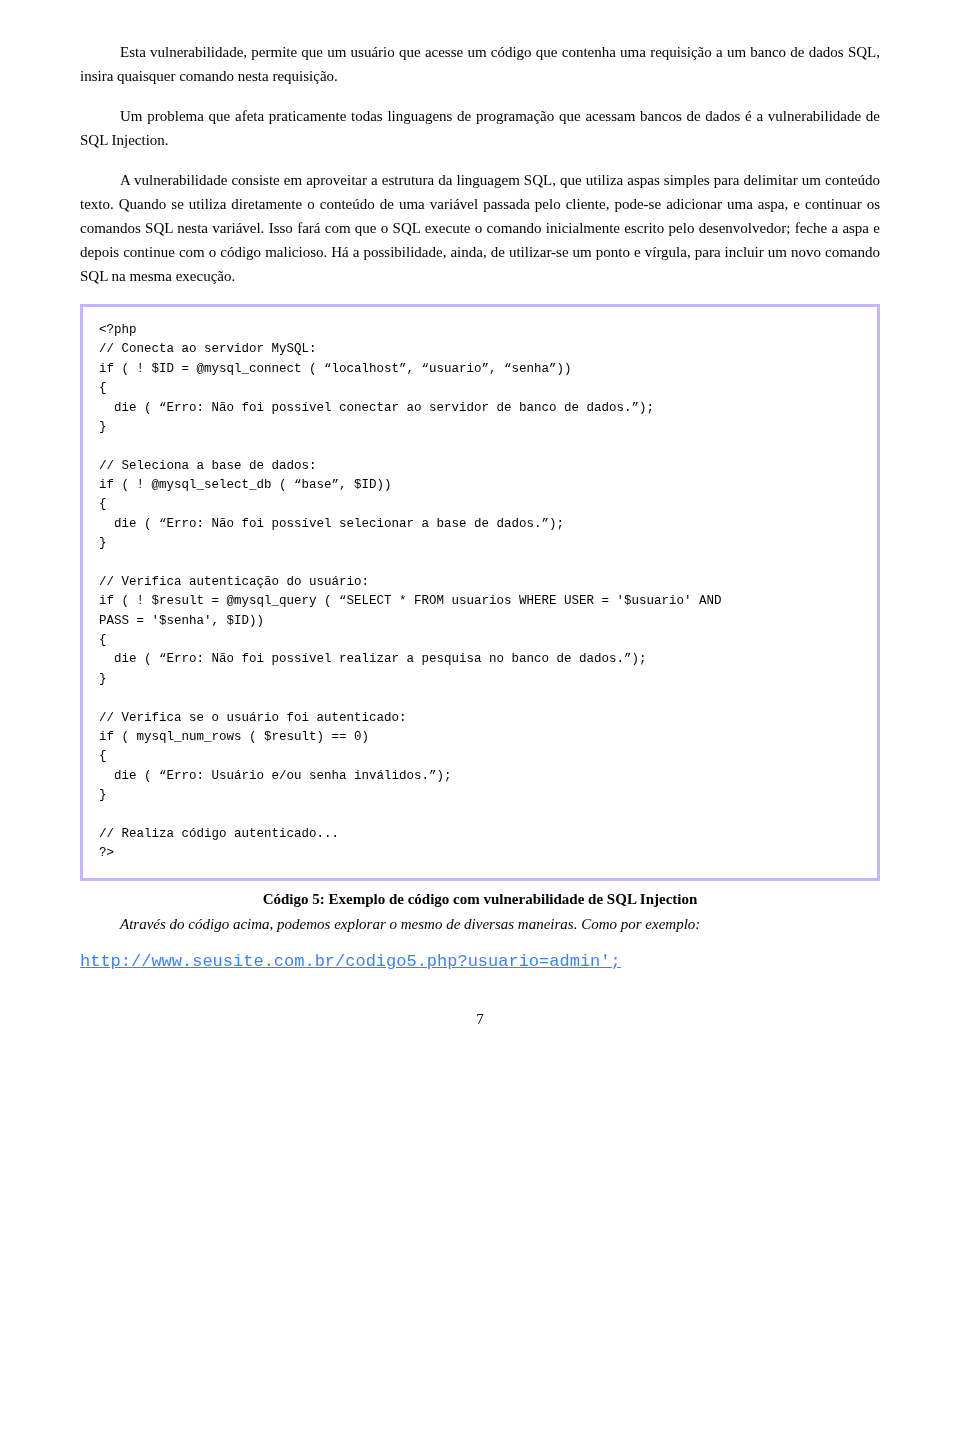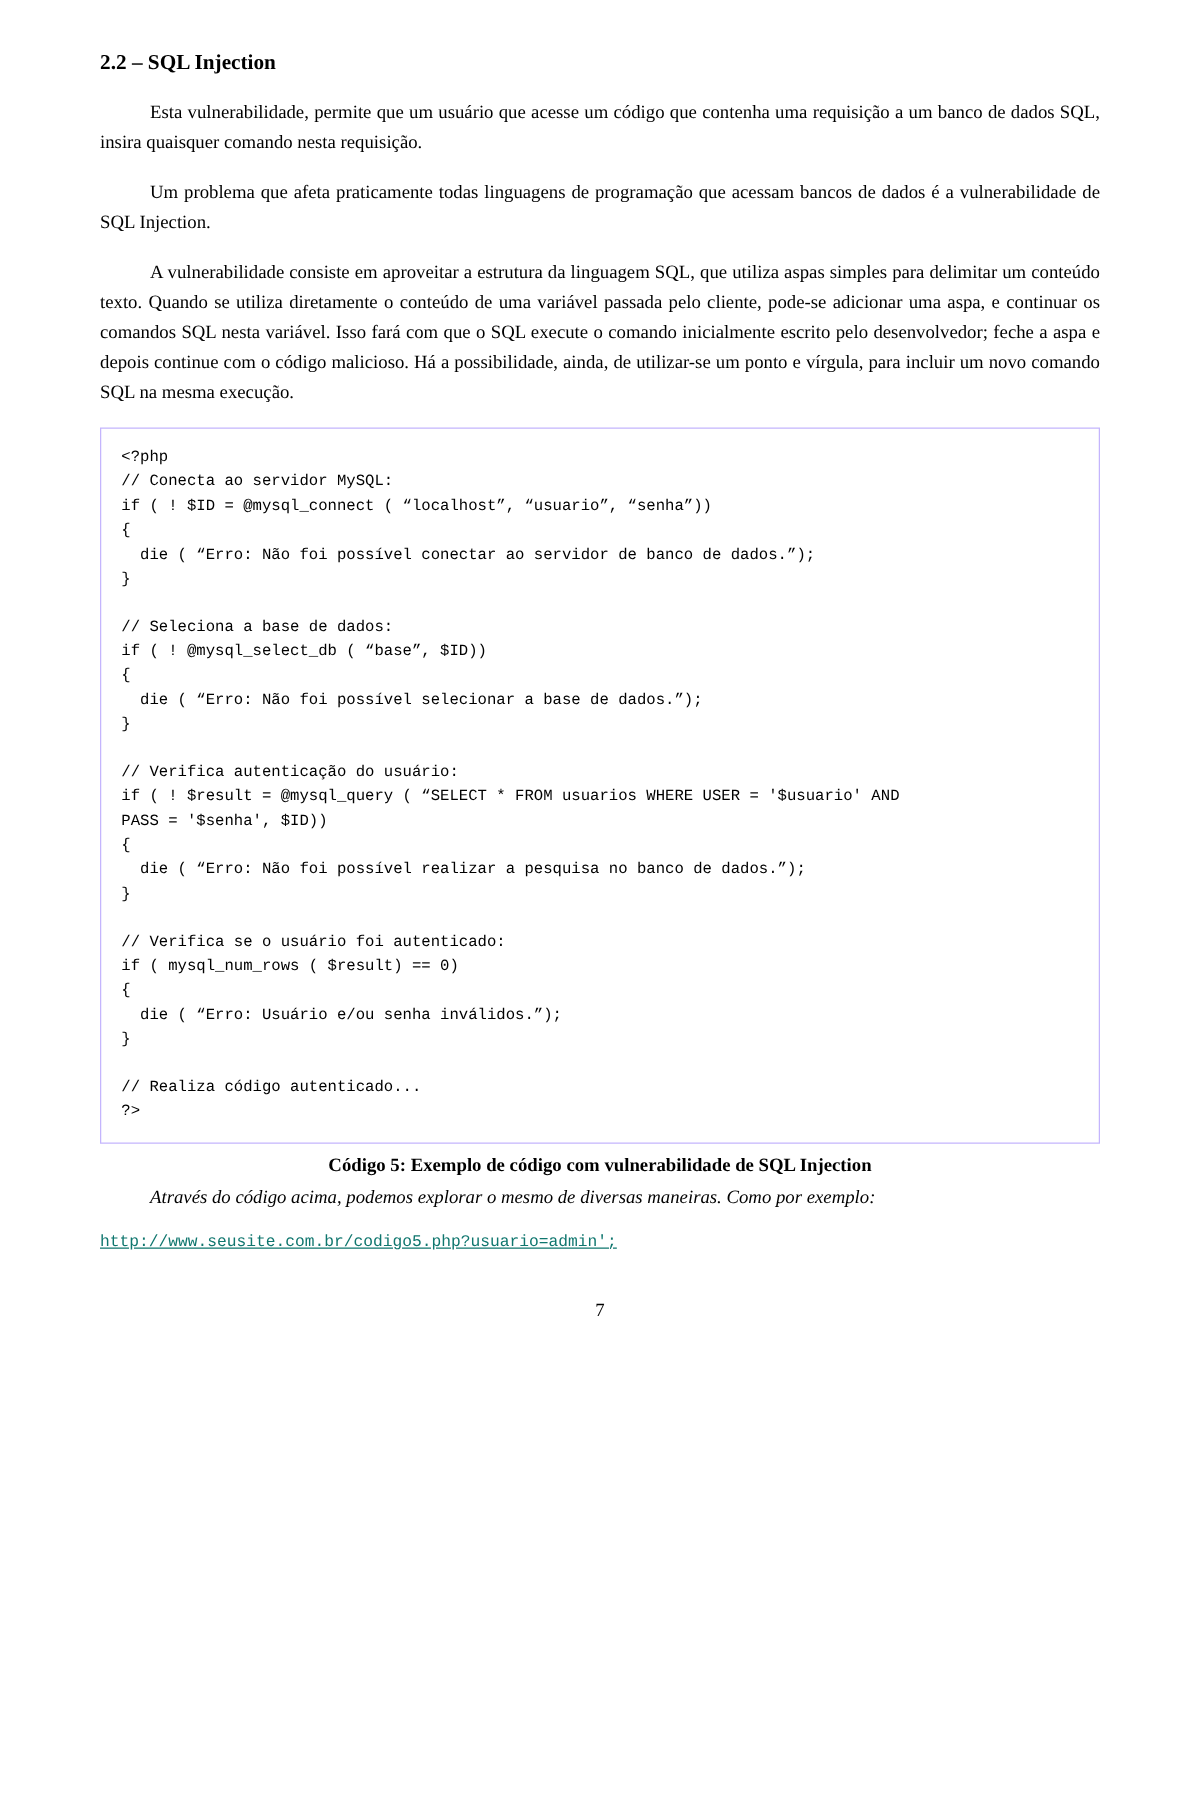--- a/index.html
+++ b/index.html
@@ -37,42 +37,42 @@
       text-indent: 40px;
     }
 
     .code-example-label {
       margin: 18px 0 10px 0;
       text-indent: 40px;
       line-height: 1.6;
     }
 
     .code-block {
-      border: 1px solid #c4b5fd;
+      border: 3px solid #c4b5fd;
       background: #ffffff;
       padding: 14px 16px;
       font-family: "Courier New", Courier, monospace;
       font-size: 12.5px;
       line-height: 1.55;
       margin-bottom: 10px;
       white-space: pre-wrap;
       word-break: break-word;
     }
 
     .code-caption {
       text-align: center;
       font-size: 15px;
       font-weight: bold;
       margin-bottom: 4px;
     }
 
     .url-line {
       font-family: "Courier New", Courier, monospace;
-      font-size: 13px;
-      color: #0f766e;
+      font-size: 17px;
+      color: #3b82f6;
       text-decoration: underline;
       margin-top: 8px;
       word-break: break-all;
     }
 
     .page-number {
       text-align: center;
       margin-top: 40px;
       font-size: 15px;
     }
@@ -83,21 +83,20 @@
       margin-bottom: 16px;
       text-indent: 40px;
       font-style: italic;
     }
   </style>
 </head>
 <body>
 
 <div class="page-content">
 
-  <h2>2.2 – SQL Injection</h2>
 
   <p class="paragraph">Esta vulnerabilidade, permite que um usuário que acesse um código que contenha uma requisição a um banco de dados SQL, insira quaisquer comando nesta requisição.</p>
 
   <p class="paragraph">Um problema que afeta praticamente todas linguagens de programação que acessam bancos de dados é a vulnerabilidade de SQL Injection.</p>
 
   <p class="paragraph">A vulnerabilidade consiste em aproveitar a estrutura da linguagem SQL, que utiliza aspas simples para delimitar um conteúdo texto. Quando se utiliza diretamente o conteúdo de uma variável passada pelo cliente, pode-se adicionar uma aspa, e continuar os comandos SQL nesta variável. Isso fará com que o SQL execute o comando inicialmente escrito pelo desenvolvedor; feche a aspa e depois continue com o código malicioso. Há a possibilidade, ainda, de utilizar-se um ponto e vírgula, para incluir um novo comando SQL na mesma execução.</p>
 
 
   <div class="code-block">&lt;?php
 // Conecta ao servidor MySQL:

